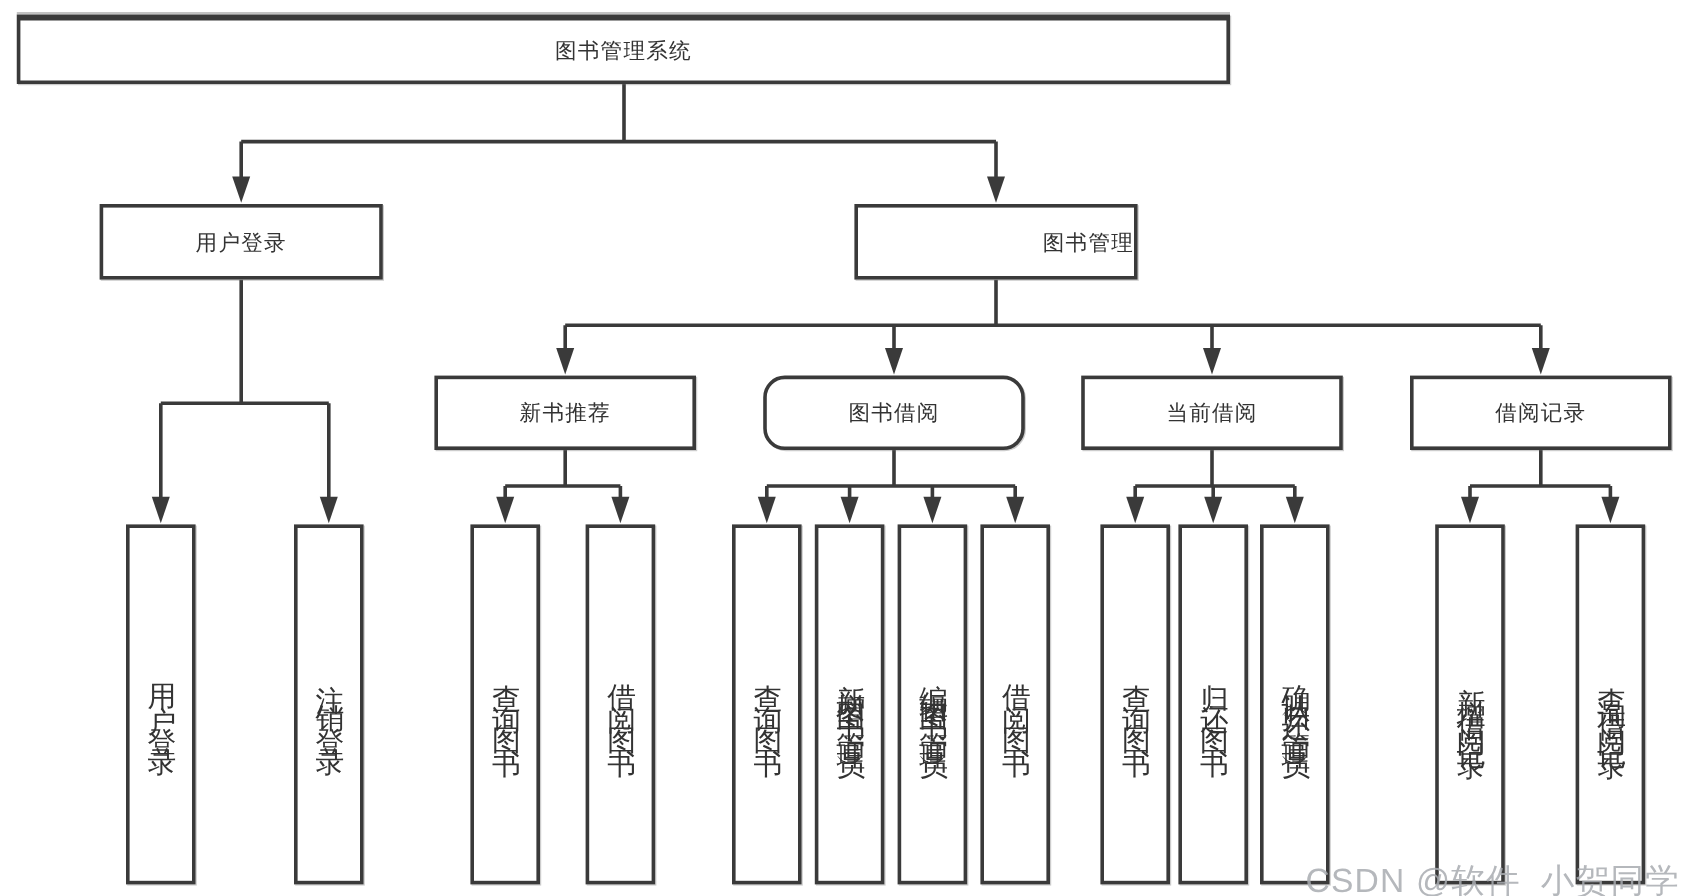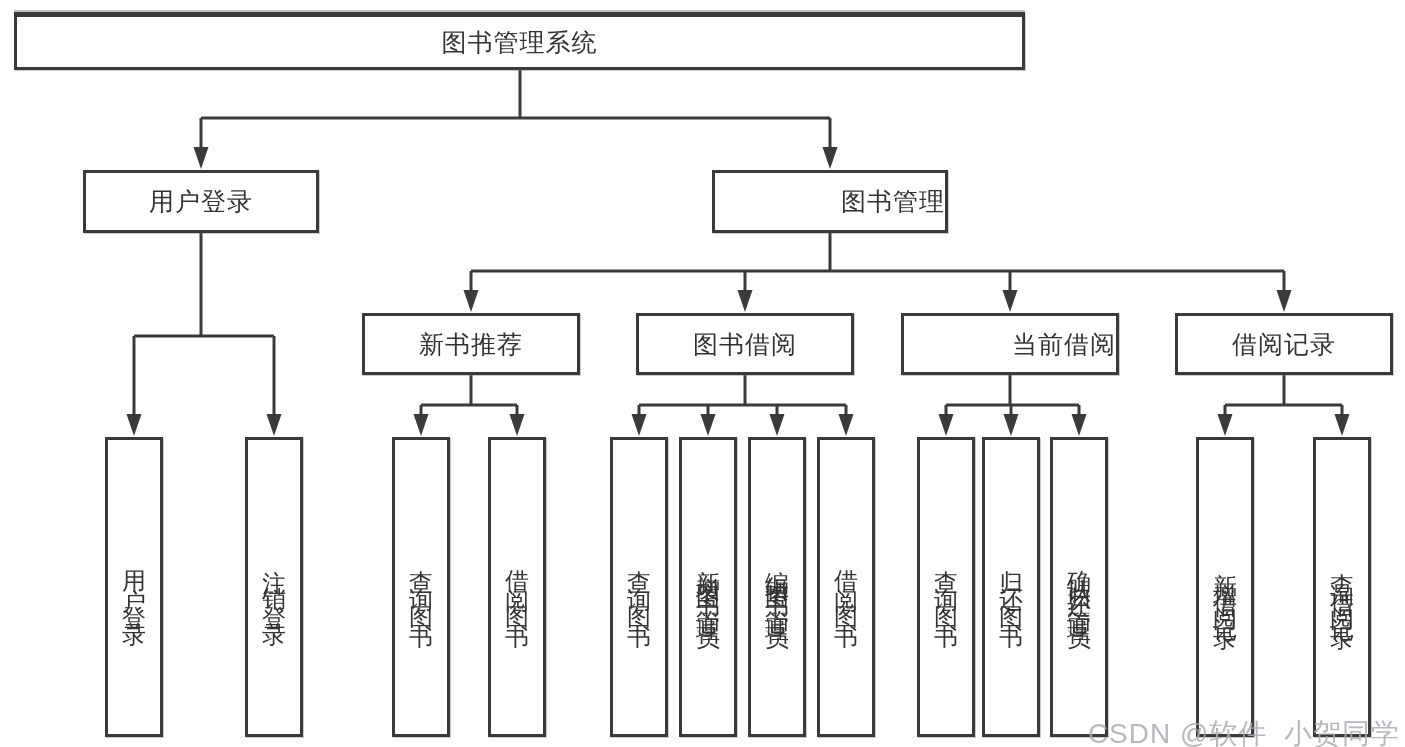--- a/index.html
+++ b/index.html
@@ -33,21 +33,21 @@
     position: absolute;
     box-sizing: border-box;
     border: 3px solid #3a3a3a;
     background: #ffffff;
     display: flex;
     align-items: center;
     justify-content: center;
     color: #333333;
     box-shadow: 1px 1px 0 rgba(110,110,110,0.35);
   }
-  .node-h { font-size: 25px; letter-spacing: 1px; }
+  .node-h { font-size: 18px; letter-spacing: 1px; }
   .node-root {
     border-top-width: 5px;
     box-shadow: 0 -2px 0 rgba(120,120,120,0.45), 1px 1px 0 rgba(110,110,110,0.35);
   }
   .node-v span {
     writing-mode: vertical-rl;
     text-orientation: mixed;
     font-size: 24px;
     line-height: 1;
     white-space: nowrap;
@@ -122,24 +122,24 @@
   <div class="node node-h" style="left:83px; top:170px; width:236px; height:63px;">
     <span>用户登录</span>
   </div>
   <div class="node node-h" style="left:712px; top:170px; width:236px; height:63px;justify-content:flex-end;">
     <span>图书管理</span>
   </div>
 
   <div class="node node-h" style="left:362px; top:313px; width:218px; height:62px;">
     <span>新书推荐</span>
   </div>
-  <div class="node node-h" style="left:636px; top:313px; width:218px; height:62px;">
+  <div class="node node-h" style="left:636px; top:313px; width:218px; height:62px;border-radius:18px;">
     <span>图书借阅</span>
   </div>
-  <div class="node node-h" style="left:901px; top:313px; width:218px; height:62px;justify-content:flex-end;">
+  <div class="node node-h" style="left:901px; top:313px; width:218px; height:62px;">
     <span>当前借阅</span>
   </div>
   <div class="node node-h" style="left:1175px; top:313px; width:218px; height:62px;">
     <span>借阅记录</span>
   </div>
 
   <div class="node node-v sp4" style="left:105px; top:437px; width:58px; height:300px;">
     <span>用户登录</span>
   </div>
   <div class="node node-v sp4" style="left:245px; top:437px; width:58px; height:300px;">

